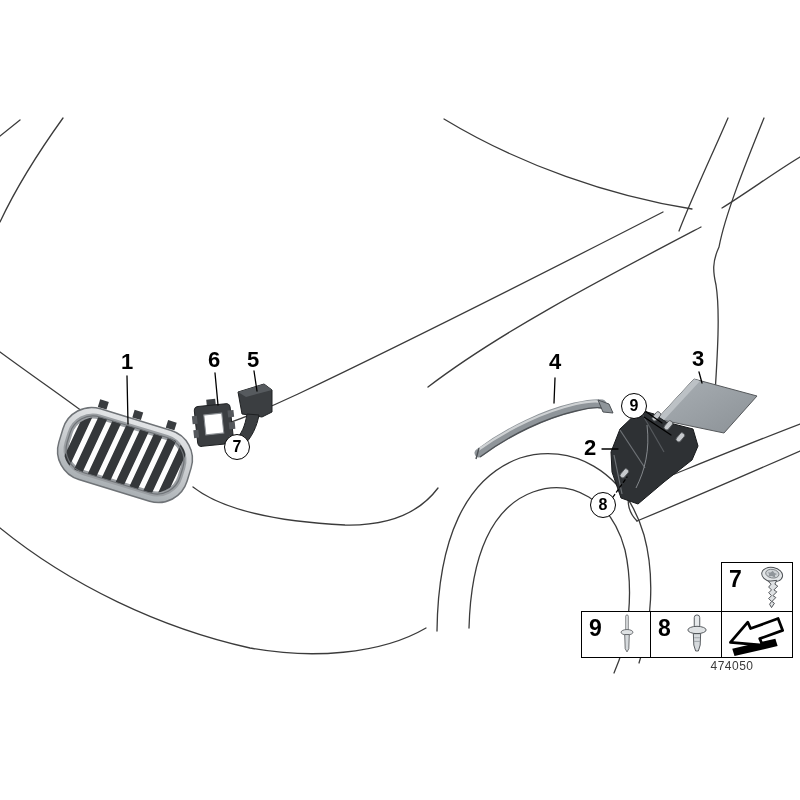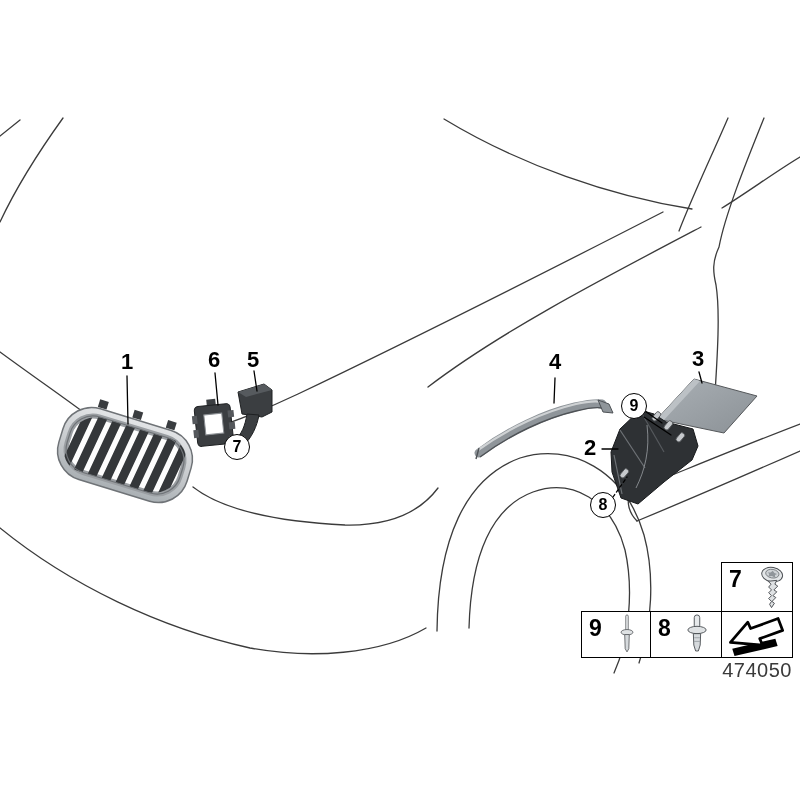--- a/index.html
+++ b/index.html
@@ -20,22 +20,22 @@
     user-select:none;
   }
   .cell{
     position:absolute;border:1.3px solid #000;background:#fff;box-sizing:border-box;
   }
   .cell .lbl{
     position:absolute;left:7px;top:3px;font-size:23px;font-weight:bold;color:#000;
   }
   .cell .ic{position:absolute;}
   .code{
-    position:absolute;left:672px;top:659px;width:120px;text-align:right;
-    font-size:20px;color:#3a3a3a;letter-spacing:0.5px;
+    position:absolute;left:672px;top:659px;width:120px;text-align:center;
+    font-size:12px;color:#3a3a3a;letter-spacing:0.5px;
   }
 </style>
 </head>
 <body>
 
 <div class="canvas">
 
   <svg width="800" height="800" viewBox="0 0 800 800">
     <defs>
       <linearGradient id="silverGrad" x1="0" y1="0" x2="0" y2="1">

